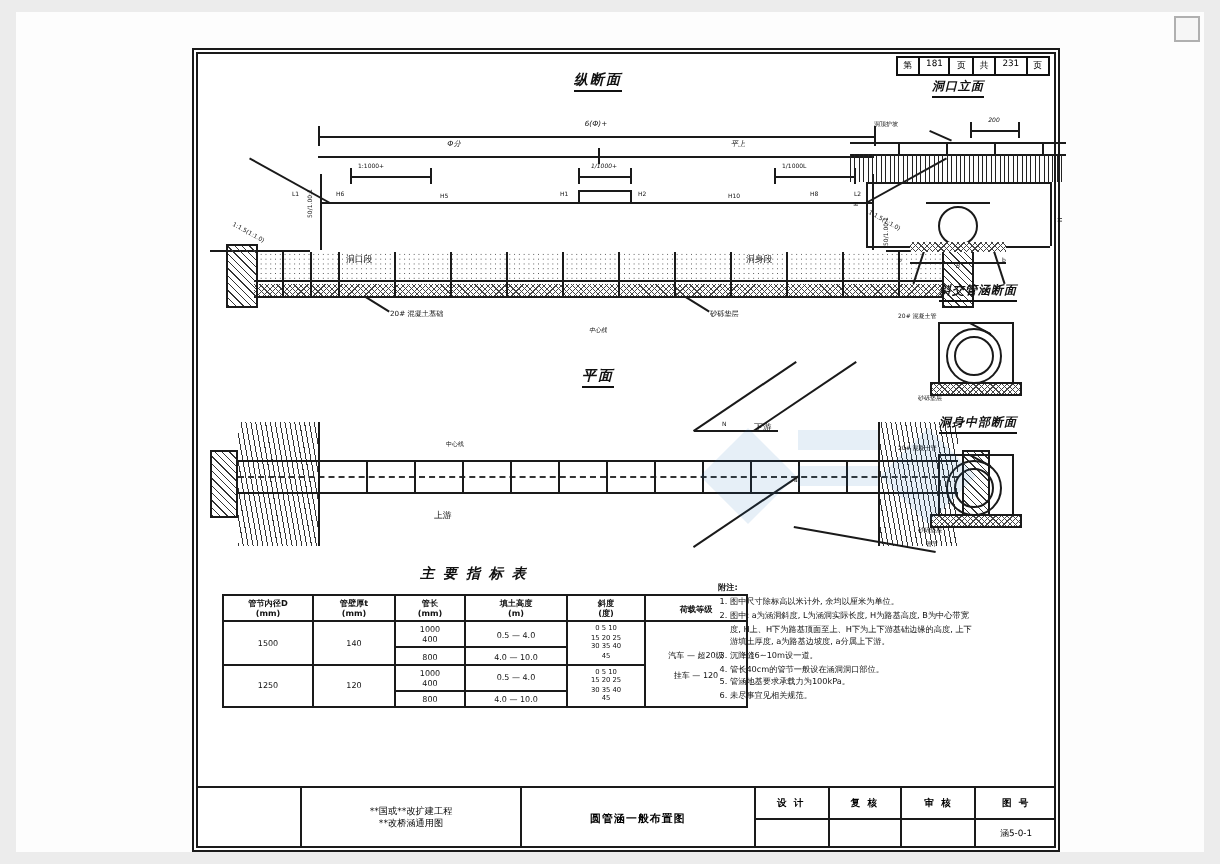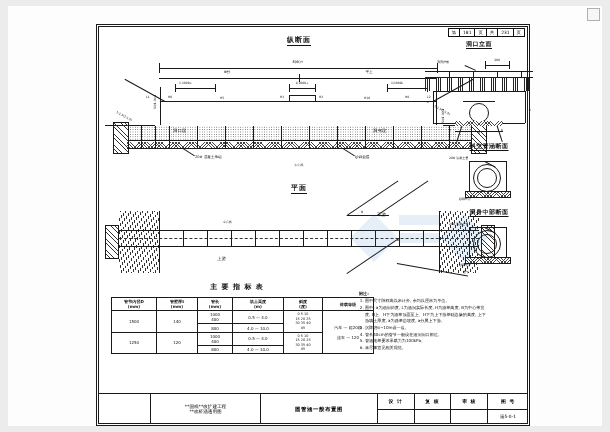--- a/index.html
+++ b/index.html
@@ -15,21 +15,21 @@
   .scroll-stub{position:absolute;right:2px;top:2px;width:11px;height:11px;border:1px solid #b0b0b0;background:#f6f6f6;}
 
   
   .t{position:absolute;color:#111;white-space:nowrap;line-height:1;}
   .tiny{font-size:3px;}
   .xs{font-size:3.6px;}
   .sm{font-size:4.4px;}
   .ttl{font-size:7px;font-weight:bold;letter-spacing:1px;}
   .ttl2{font-size:6px;font-weight:bold;letter-spacing:.5px;}
   .ul{border-bottom:1px solid #111;padding-bottom:1px;}
-  .ctr{transform:translateX(-50%);}
+  .ctr{transform:translateX(-50%);font-style:italic;}
 
   
   .ln{position:absolute;background:#1a1a1a;}
   .h{height:1px;}
   .v{width:1px;}
   .dash-h{position:absolute;height:0;border-top:1px dashed #333;}
 
   
   .pagebox{position:absolute;top:3px;right:4px;display:flex;border:1px solid #111;font-size:4.4px;}
   .pagebox div{padding:1px 3px;border-right:1px solid #111;}

